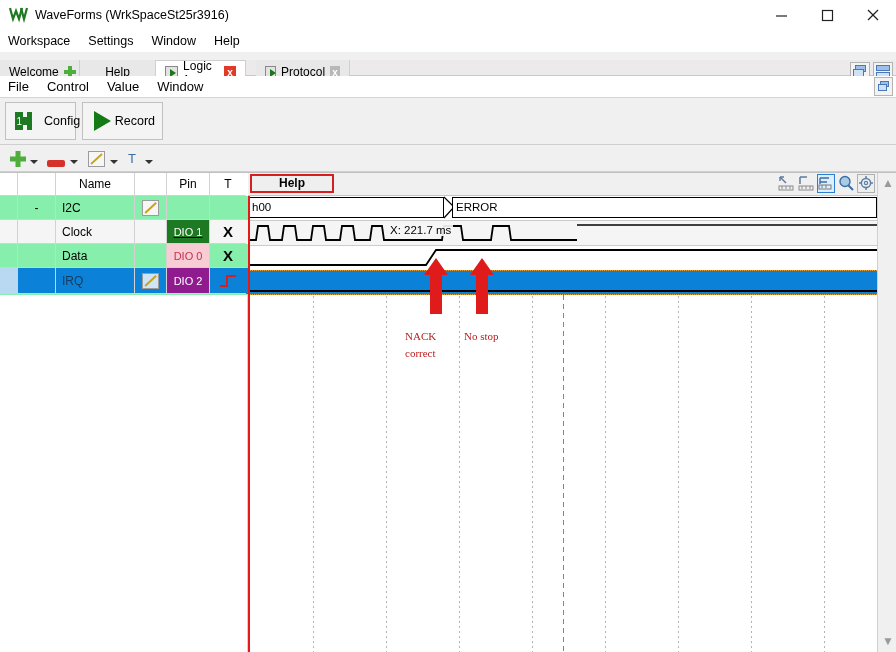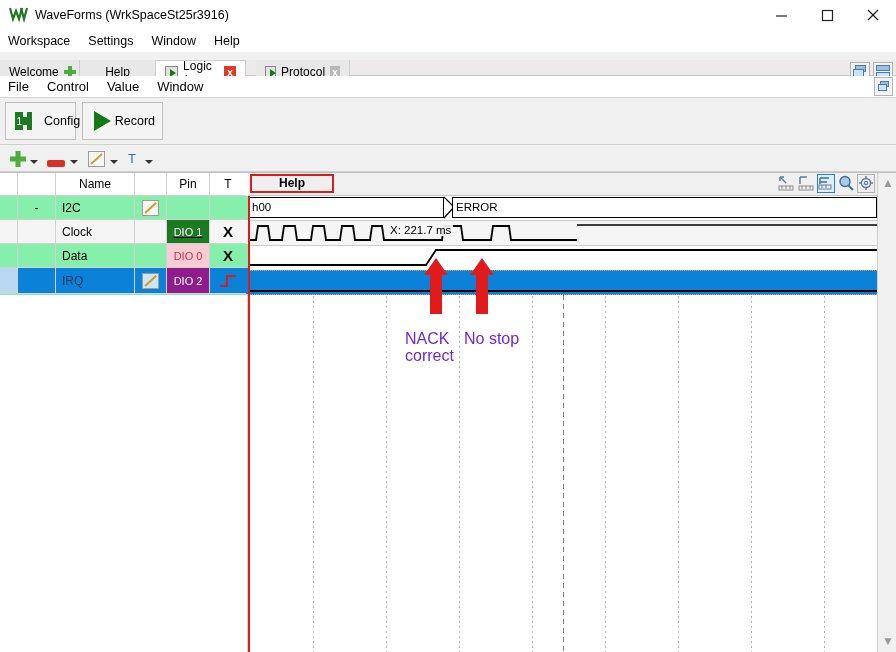--- a/index.html
+++ b/index.html
@@ -185,21 +185,21 @@
         background-size: 1px 5px; opacity:0.75; }
   .gv.major { background-image: linear-gradient(to bottom, #777 5px, transparent 5px);
               background-size: 1px 9px; opacity:0.9; }
   .cursor-line { position:absolute; top:24px; width:2px; height:628px; background:#e61919; }
 
   .val-box { position:absolute; border:1px solid #000; background:#fff; height:21px;
              font-size:11.5px; line-height:19px; padding-left:3px; overflow:hidden; }
 
   svg.wv { position:absolute; left:0; top:0; overflow:visible; }
 
-  .annot { position:absolute; color:#6d28d9; font-size:16px; }
+  .annot { position:absolute; color:#b91c1c; font-size:11px;font-family:Liberation Serif, serif; }
   .rightscroll { position:absolute; left:877px; top:172px; width:19px; height:480px;
                  background:#f0f0f0; border-left:1px solid #d0d0d0; }
   .rightscroll .a { position:absolute; left:4px; color:#9a9a9a; font-size:12px; }
   .left-bottom { position:absolute; left:0; top:295px; width:248px; height:357px; background:#fff;
                  border-right:1px solid #d2d2d2; }
   .outer-frame { position:absolute; left:0; top:172px; width:896px; height:480px;
                  border-top:1px solid #c0c0c0; pointer-events:none; }
 </style>
 </head>
 <body>

